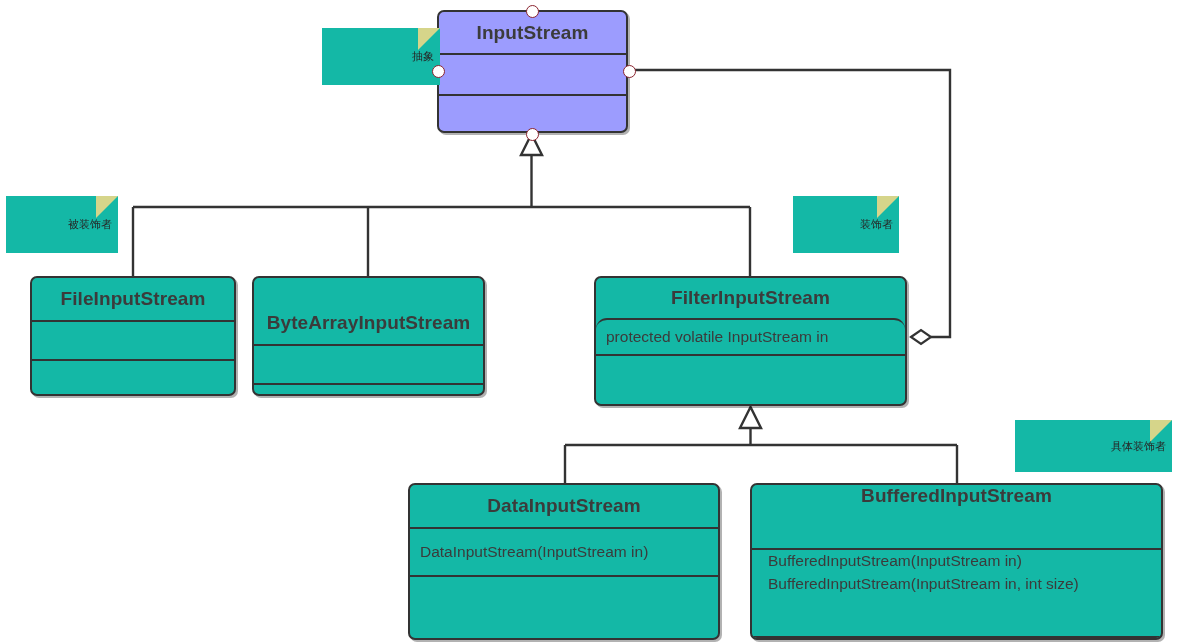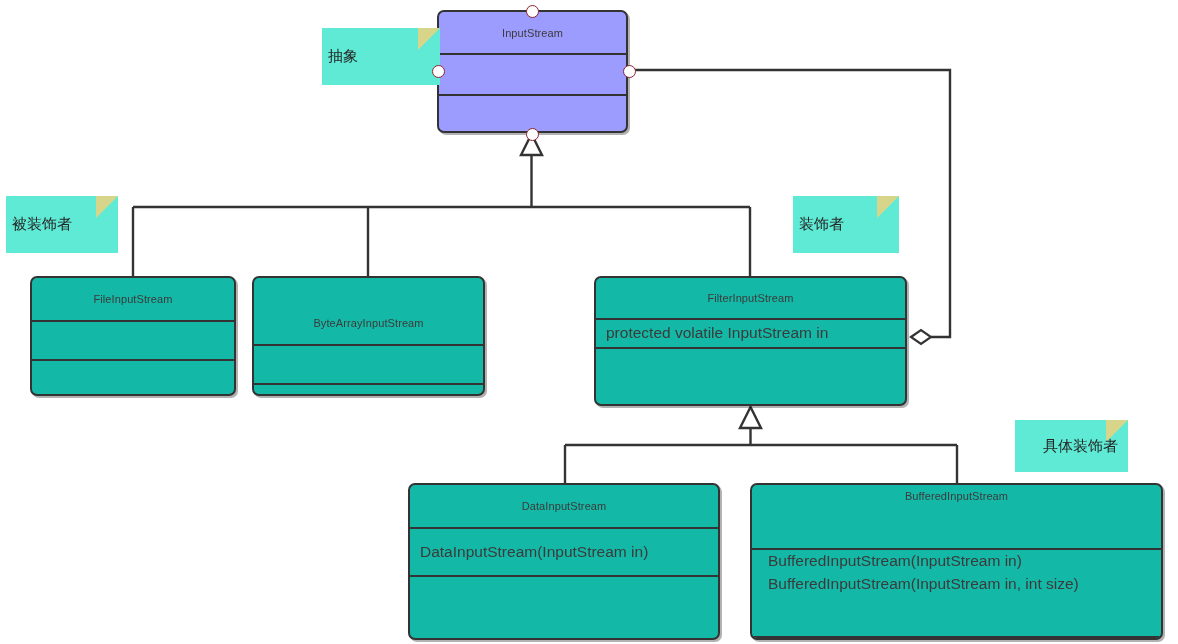--- a/index.html
+++ b/index.html
@@ -38,22 +38,22 @@
     flex-direction: column;
   }
   .uml-class .comp {
     box-sizing: border-box;
     position: relative;
   }
   .uml-class .comp.title {
     display: flex;
     align-items: center;
     justify-content: center;
-    font-weight: normal;
-    font-size: 11px;
+    font-weight: bold;
+    font-size: 19px;
     color: #3b3b3b;
     letter-spacing: 0.1px;
   }
   .uml-class .comp.attrs,
   .uml-class .comp.ops {
     border-top: 2.5px solid #333333;
     display: flex;
     flex-direction: column;
     justify-content: center;
     padding: 0 10px;
@@ -76,26 +76,26 @@
     border-radius: 50%;
     background: #ffffff;
     border: 1.5px solid #8b2530;
     z-index: 6;
   }
 
   
   .note {
     position: absolute;
     box-sizing: border-box;
-    background: #5eead4;
-    font-size: 15px;
+    background: #14b8a6;
+    font-size: 11px;
     color: #262626;
     display: flex;
     align-items: center;
-    justify-content: flex-start;
+    justify-content: flex-end;
     z-index: 5;
   }
   .note .fold-tri {
     position: absolute;
     top: 0;
     right: 0;
     width: 0;
     height: 0;
     border-style: solid;
     border-width: 22px 22px 0 0;
@@ -153,21 +153,21 @@
   <div class="note" style="left:6px; top:196px; width:112px; height:57px;">
     <span class="fold-tri"></span>
     <span class="note-label">被装饰者</span>
   </div>
 
   <div class="note" style="left:793px; top:196px; width:106px; height:57px;">
     <span class="fold-tri"></span>
     <span class="note-label">装饰者</span>
   </div>
 
-  <div class="note" style="left:1015px; top:420px; width:113px; height:52px;padding-left:22px;">
+  <div class="note" style="left:1015px; top:420px; width:157px; height:52px;padding-left:22px;">
     <span class="fold-tri"></span>
     <span class="note-label">具体装饰者</span>
   </div>
 
   <div class="uml-class box-purple" style="left:437px; top:10px; width:191px; height:123px;">
     <div class="comp title" style="height:41px;">InputStream</div>
     <div class="comp attrs" style="height:41px;"></div>
     <div class="comp ops" style="flex:1;"></div>
   </div>
   <span class="port" style="left:531.5px; top:10px;"></span>
@@ -182,21 +182,21 @@
   </div>
 
   <div class="uml-class box-blue" style="left:252px; top:276px; width:233px; height:120px;">
     <div class="comp title" style="height:42px;margin-top:24px;">ByteArrayInputStream</div>
     <div class="comp attrs" style="height:39px;"></div>
     <div class="comp ops" style="flex:1;"></div>
   </div>
 
   <div class="uml-class box-blue" style="left:594px; top:276px; width:313px; height:130px;">
     <div class="comp title" style="height:40px;">FilterInputStream</div>
-    <div class="comp attrs" style="height:29px;">protected volatile InputStream in</div>
+    <div class="comp attrs" style="height:36px;border-radius:11px;">protected volatile InputStream in</div>
     <div class="comp ops" style="flex:1;"></div>
   </div>
 
   <div class="uml-class box-blue" style="left:408px; top:483px; width:312px; height:157px;">
     <div class="comp title" style="height:42px;">DataInputStream</div>
     <div class="comp attrs" style="height:48px;">DataInputStream(InputStream in)</div>
     <div class="comp ops" style="flex:1;"></div>
   </div>
 
   <div class="uml-class box-blue" style="left:750px; top:483px; width:413px; height:157px;gap:41px;">

